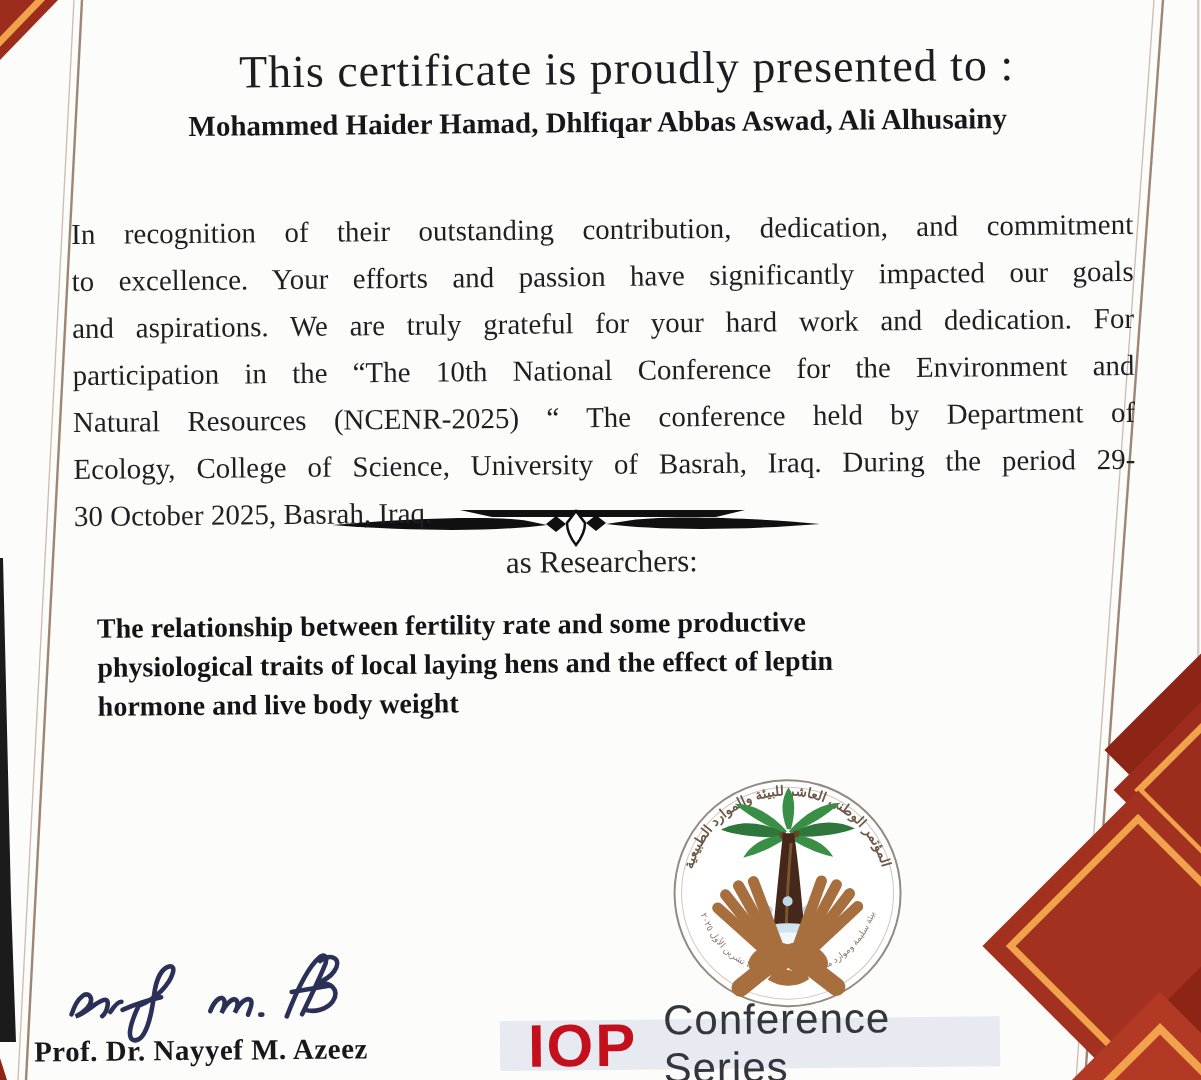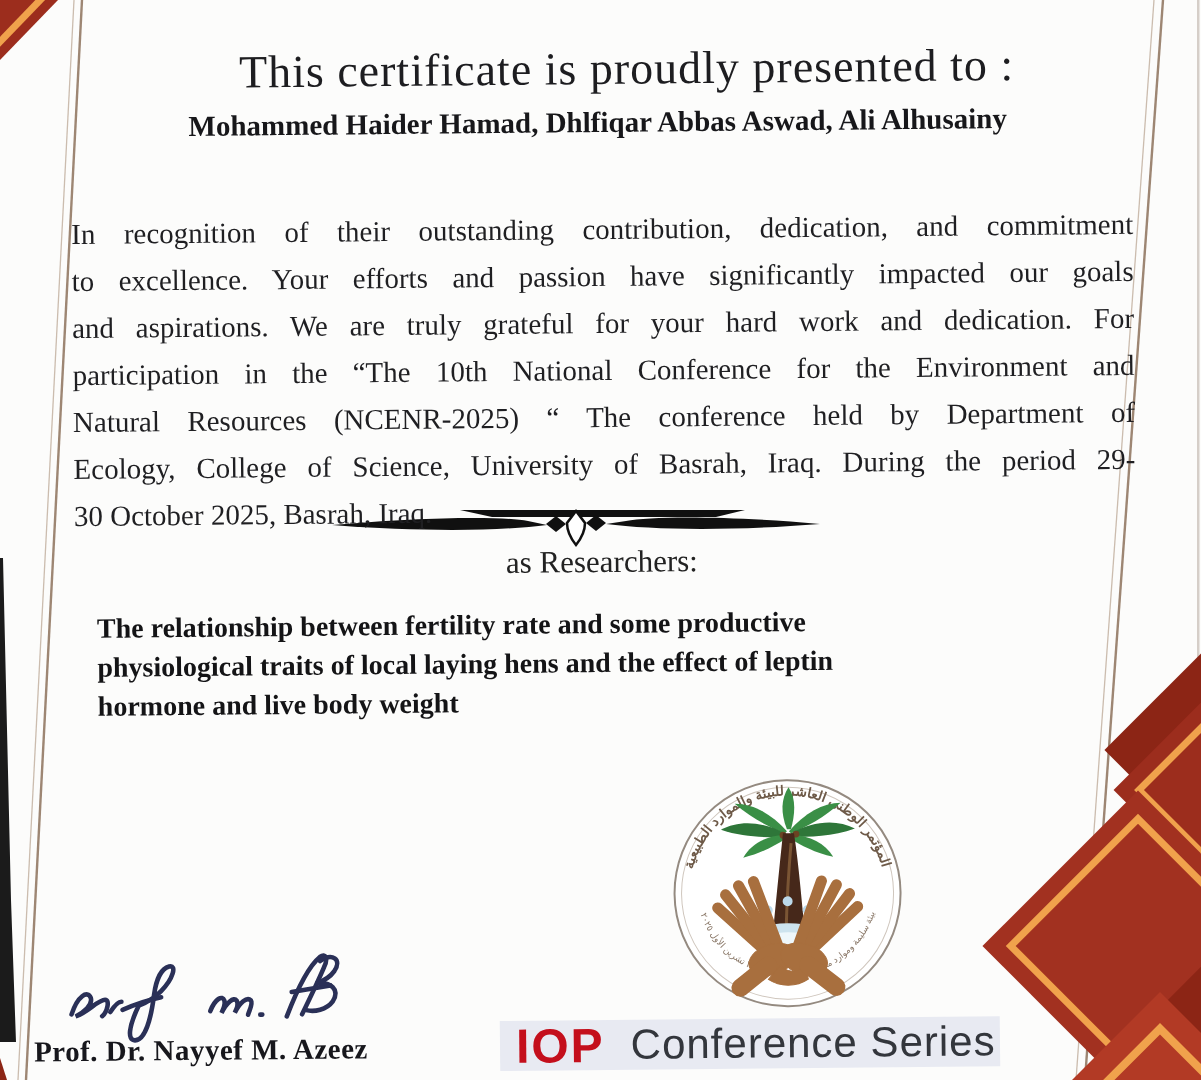--- a/index.html
+++ b/index.html
@@ -22,21 +22,21 @@
   .body-line.last{text-align-last:left;}
   .role-line{position:absolute;top:544px;left:0;width:1201px;text-align:center;font-size:31px;color:#222;}
   .paperblock{position:absolute;top:604px;left:95px;width:920px;font-weight:bold;font-size:28px;color:#141416;}
   .paper-line{line-height:39px;}
   .signatory{position:absolute;top:1030px;left:28px;font-size:29px;font-weight:bold;color:#17171c;letter-spacing:0.5px;}
   .iop-strip{
     position:absolute;top:1020px;left:494px;width:500px;height:50px;
     background:#e8eaf2;display:flex;align-items:center;
     font-family:"Liberation Sans",sans-serif;
   }
-  .iop-brand{font-size:48px;font-weight:bold;color:#c40f1c;margin-left:16px;letter-spacing:2px;}
+  .iop-brand{font-size:60px;font-weight:bold;color:#c40f1c;margin-left:28px;letter-spacing:2px;}
   .iop-series{font-size:42px;color:#33363c;margin-left:26px;letter-spacing:1px;}
   .logo-wrap{position:absolute;left:663px;top:775px;width:240px;height:240px;}
   .sig-wrap{position:absolute;left:50px;top:942px;width:350px;height:102px;}
 </style>
 </head>
 <body>
 
 <div class="stage">
 
   <svg class="layer" width="1201" height="1080" viewBox="0 0 1201 1080">

